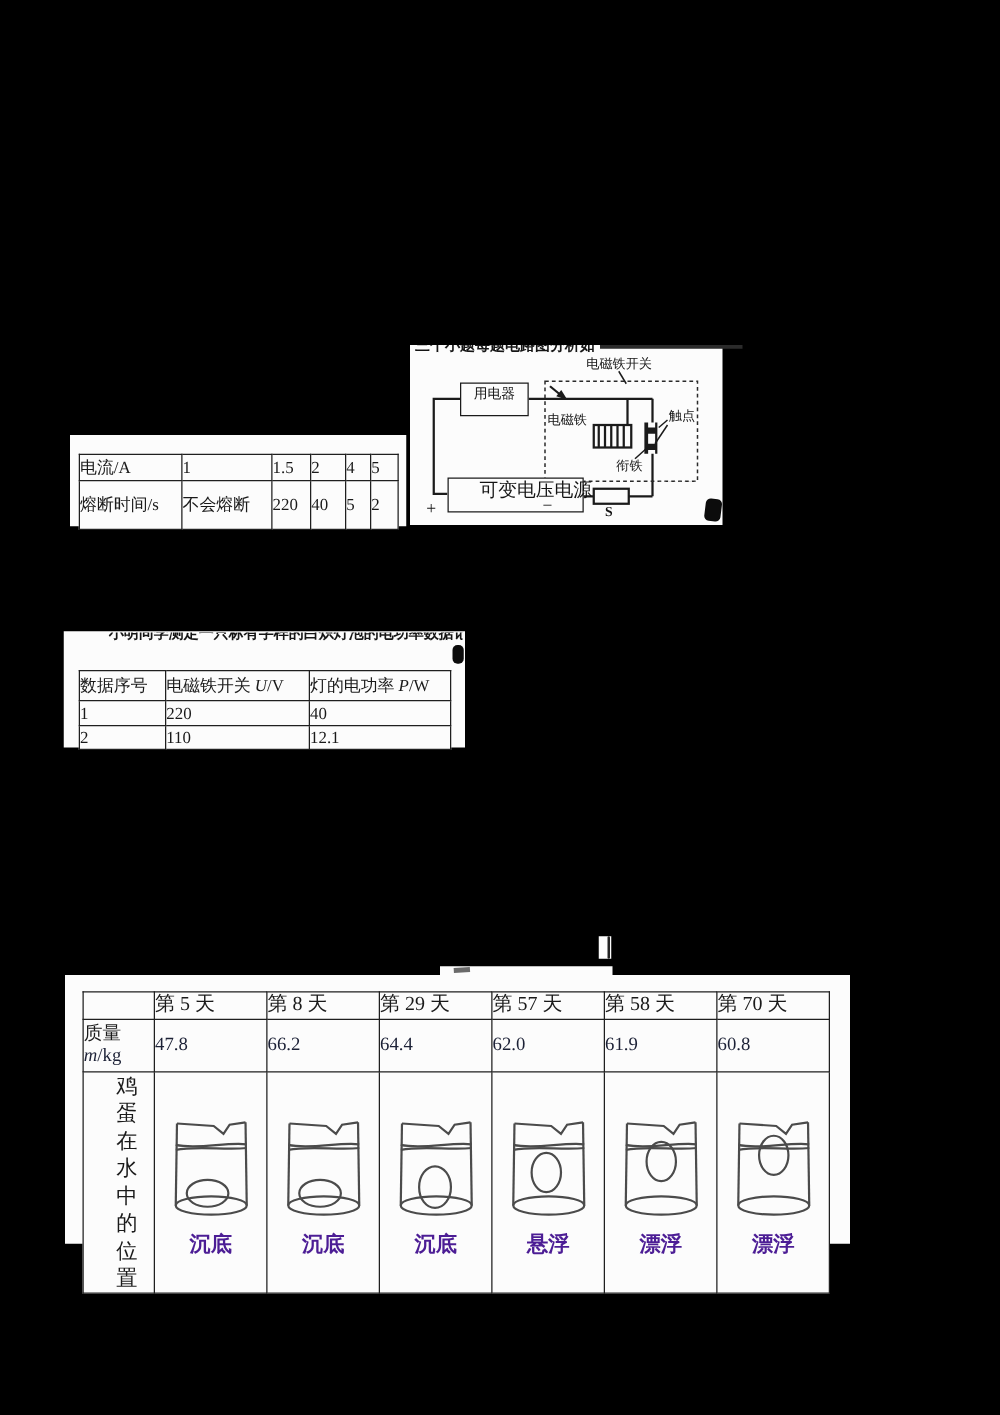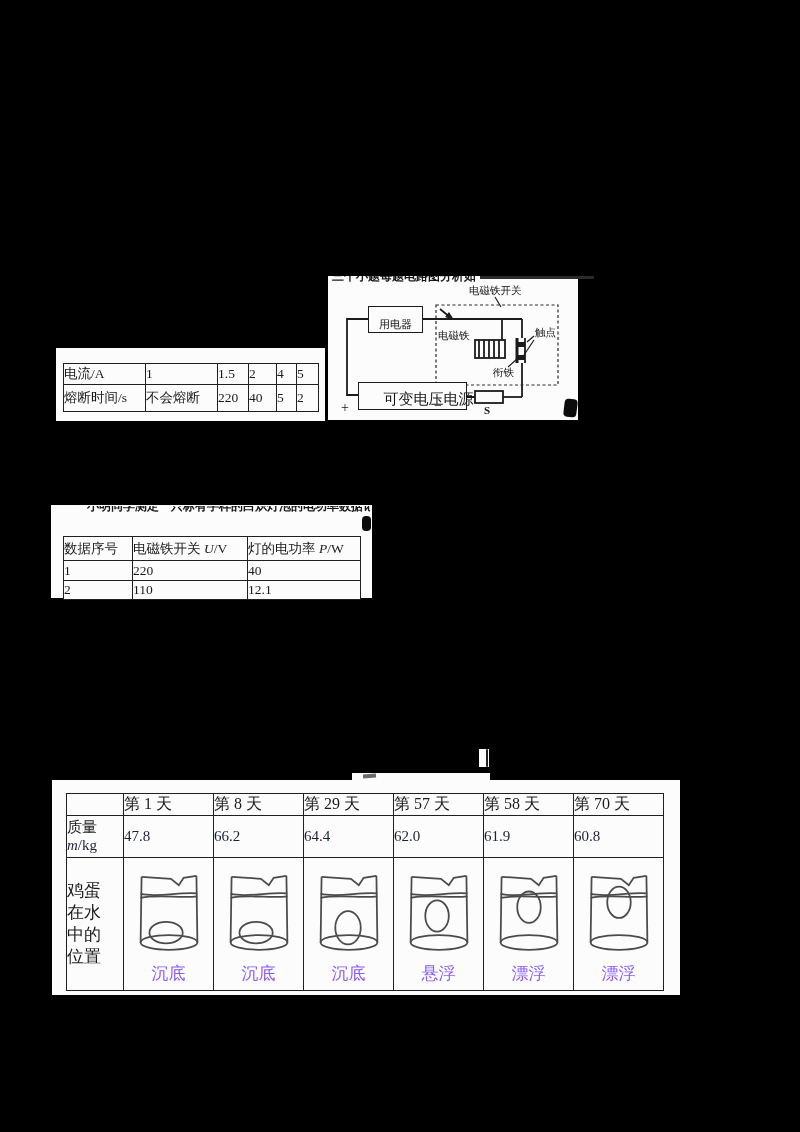--- a/index.html
+++ b/index.html
@@ -9,26 +9,26 @@
   .abs{position:absolute;}
   
   table.doc{border-collapse:collapse;table-layout:fixed;position:absolute;background:#fcfcfc;}
   table.doc td{border:1.6px solid #1f1f1f;vertical-align:middle;
                padding:0;overflow:hidden;line-height:1.15;}
   
   .clip{position:absolute;overflow:hidden;}
   .clip > span{display:block;white-space:nowrap;font-weight:bold;color:#151515;}
   
   .clabel{position:absolute;white-space:nowrap;color:#141414;}
-  .cbox{position:absolute;border:1.8px solid #1b1b1b;display:flex;align-items:flex-end;
+  .cbox{position:absolute;border:1.8px solid #1b1b1b;display:flex;align-items:flex-start;
         justify-content:center;background:#fcfcfc;white-space:nowrap;color:#141414;}
   .ink-blob{position:absolute;background:#0c0c0c;border-radius:4px;}
   .eggcell{display:flex;flex-direction:column;align-items:center;justify-content:flex-start;height:100%;}
   .eggcell svg{display:block;margin-top:4px;}
-  .poslabel{font-size:17px;margin-top:2px;color:#8b5cf6;}
+  .poslabel{font-size:17px;margin-top:2px;color:#4c1d95;font-weight:bold;}
   .masscell{font-size:15px;color:#1c2136;}
   .dayhead{font-size:16px;}
   i.var{font-style:italic;}
 </style>
 </head>
 <body>
 
 <div id="canvas">
 
   <div class="patch" style="left:328px;top:276px;width:250px;height:144px;">
@@ -110,21 +110,21 @@
       </colgroup>
     <tbody>
         <tr style="height:21px">
       <td>电流/A</td>
       <td>1</td>
       <td>1.5</td>
       <td>2</td>
       <td>4</td>
       <td>5</td>
     </tr>
-    <tr style="height:27px">
+    <tr style="height:39px">
       <td>熔断时间/s</td>
       <td>不会熔断</td>
       <td>220</td>
       <td>40</td>
       <td>5</td>
       <td>2</td>
     </tr>
   </tbody>
     </table>
 
@@ -179,41 +179,41 @@
         <col style="width:90px">
         <col style="width:90px">
         <col style="width:90px">
               <col style="width:90px">
         <col style="width:90px">
         <col style="width:90px">
       </colgroup>
     <tbody>
         <tr style="height:22px" class="dayhead">
       <td></td>
-      <td>第 1 天</td>
+      <td>第 5 天</td>
       <td>第 8 天</td>
       <td>第 29 天</td>
       <td>第 57 天</td>
       <td>第 58 天</td>
       <td>第 70 天</td>
     </tr>
     <tr style="height:42px">
       <td style="font-size:15px;">
         <div>质量</div>
         <div style="color:#1c2136;"><i class="var">m</i><span>/kg</span></div>
       </td>
       <td class="masscell">47.8</td>
       <td class="masscell">66.2</td>
       <td class="masscell">64.4</td>
       <td class="masscell">62.0</td>
       <td class="masscell">61.9</td>
       <td class="masscell">60.8</td>
     </tr>
     <tr style="height:133px">
-      <td style="font-size:17px;line-height:22px;">
+      <td style="font-size:17px;line-height:22px;padding-left:26px;">
         <div>鸡蛋</div>
         <div>在水</div>
         <div>中的</div>
         <div>位置</div>
       </td>
       <td>
             <div class="eggcell">
         <svg width="74" height="94" viewBox="0 0 72 96">
                 <g stroke="#4b4b4b" fill="none" stroke-width="1.8">
                   <path d="M8,9 L38,11 L46,17.5 L51,10 L64,8"></path>

